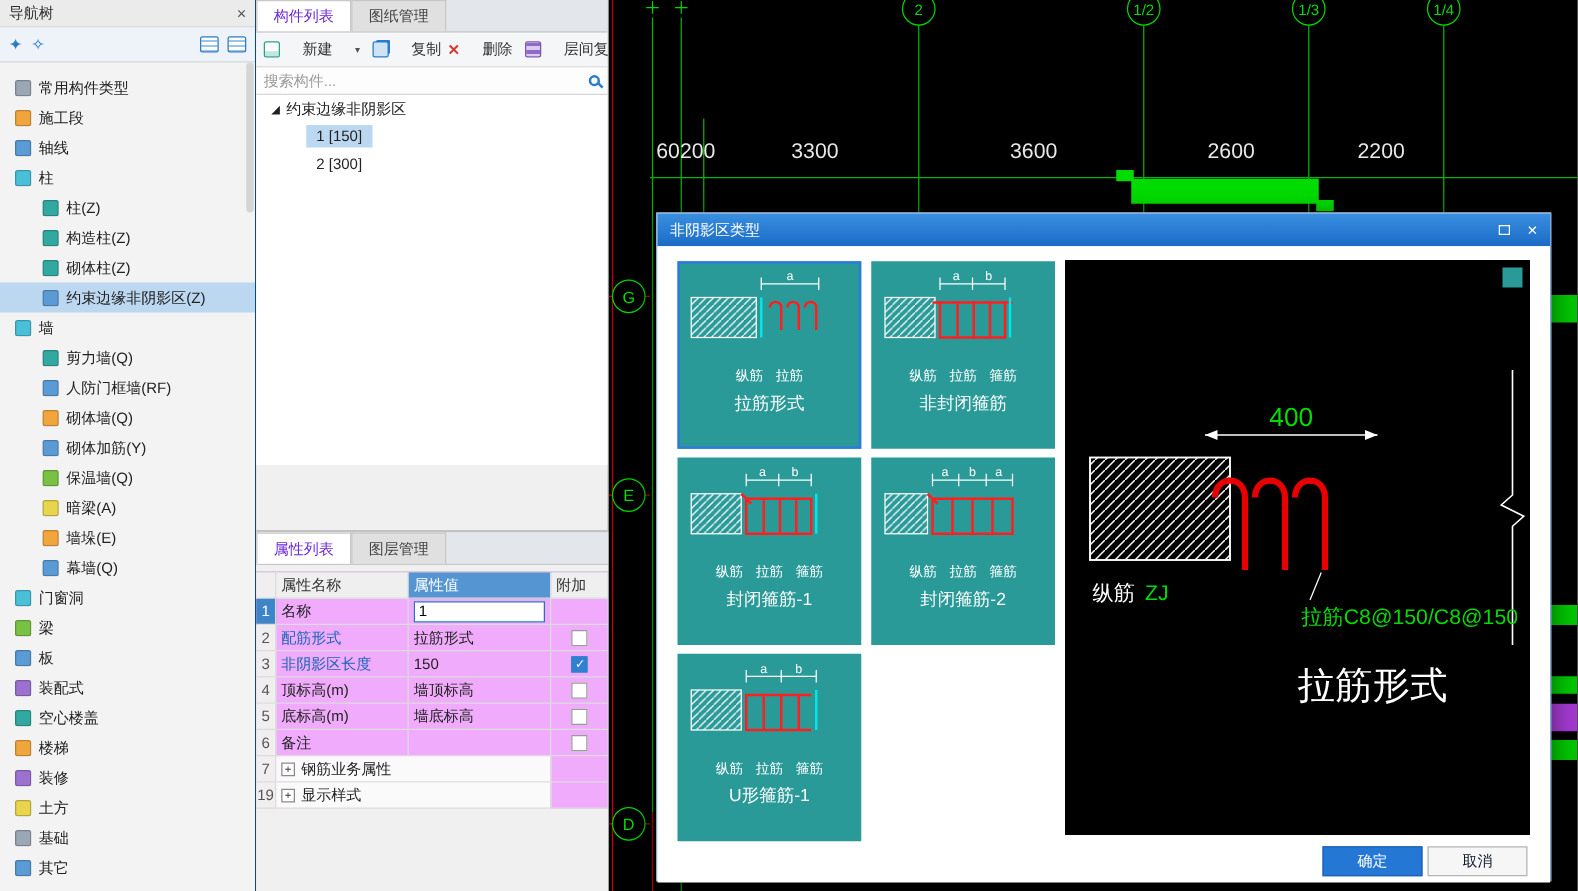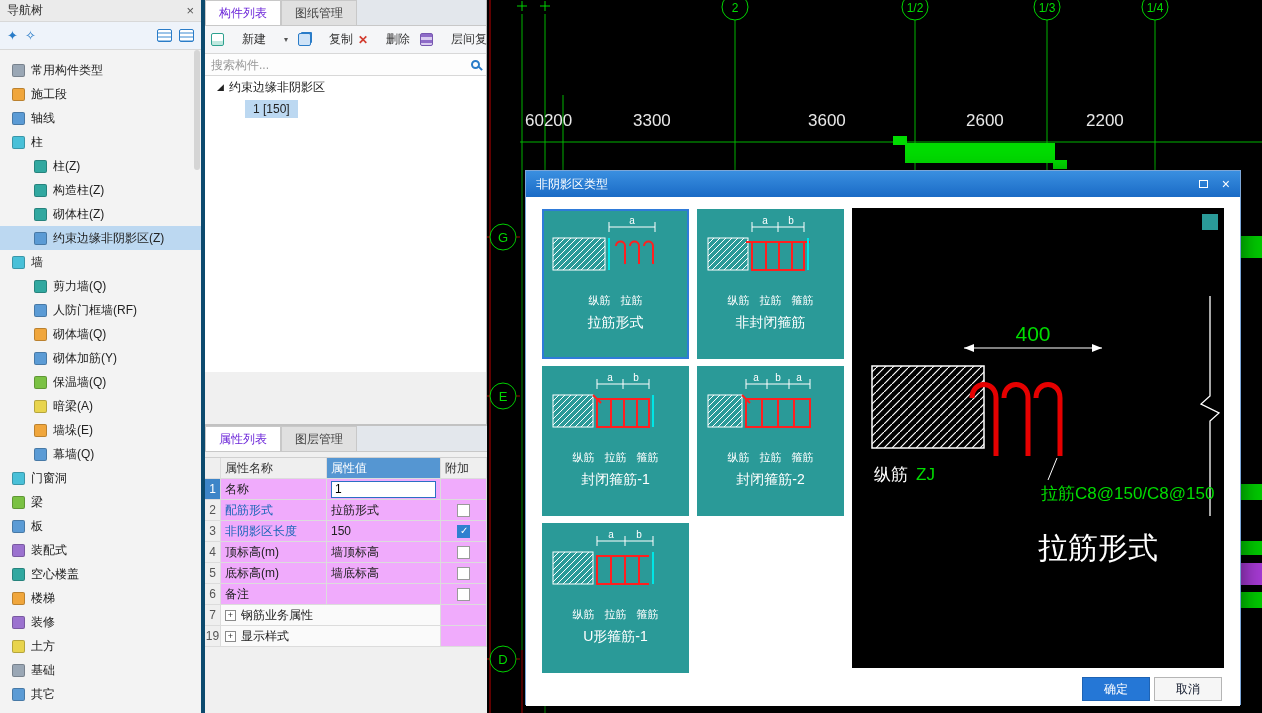--- a/index.html
+++ b/index.html
@@ -1,20 +1,20 @@
 <!DOCTYPE html>
 <html><head>
 <meta charset="utf-8">
 <style>
 *{margin:0;padding:0;box-sizing:border-box}
 body{font-family:"Liberation Sans",sans-serif;background:#666}
 .app{position:relative;width:1262px;height:713px;background:#f0f0f0;overflow:hidden;font-size:12px;color:#222}
 
 
-.nav{position:absolute;left:0;top:0;width:205px;height:713px;background:#f3f3f3;border-right:4px solid #0c4a6e}
+.nav{position:absolute;left:0;top:0;width:205px;height:713px;background:#f3f3f3;border-right:1px solid #0c4a6e}
 .nav-header{height:22px;display:flex;align-items:center;justify-content:space-between;padding:0 7px;background:#ebebeb;border-bottom:1px solid #d8d8d8;color:#333}
 .xbtn{color:#555;font-size:13px;cursor:pointer;line-height:1}
 .nav-toolbar{height:28px;display:flex;align-items:center;gap:7px;padding:0 7px;background:#eef3fa;border-bottom:1px solid #d8d8d8}
 .spacer{flex:1}
 .tool-glyph{color:#2a7cc8;font-size:13px;line-height:1;cursor:pointer}
 .view-ic{width:15px;height:13px;border:1px solid #2a7cc8;border-radius:2px;background:repeating-linear-gradient(#fff 0 2px,#9cc4e8 2px 4px);cursor:pointer}
 .nav-tree{padding-top:8px}
 .nrow{height:24px;display:flex;align-items:center;gap:6px;padding-left:12px;cursor:pointer;white-space:nowrap}
 .nrow.l1{padding-left:34px}
 .nrow.selected{background:#bcd8f1}
@@ -91,21 +91,21 @@
 .cdg{display:block;margin:3px auto 0}
 .dimt{fill:#fff;font-size:10px;font-family:"Liberation Sans",sans-serif}
 .clabels{display:flex;justify-content:center;gap:10px;color:#fff;font-size:11px;margin-top:1px}
 .cname{text-align:center;color:#fff;font-size:14px;margin-top:6px}
 .preview{position:absolute;left:326px;top:11px;width:372px;height:460px;background:#000}
 .pw{fill:#fff;font-size:17px;font-family:"Liberation Sans",sans-serif}
 .pg{fill:#00dc00;font-size:17px;font-family:"Liberation Sans",sans-serif}
 .dim400{fill:#00dc00;font-size:21px;font-family:"Liberation Sans",sans-serif}
 .pcap{fill:#fff;font-size:30px;font-family:"Liberation Sans",sans-serif}
 .dlg-actions{position:absolute;right:18px;bottom:5px;display:flex;gap:4px}
-.btn{width:68px;height:24px;font-size:12px;cursor:pointer;font-family:"Liberation Sans",sans-serif}
+.btn{width:80px;height:24px;font-size:12px;cursor:pointer;font-family:"Liberation Sans",sans-serif}
 .btn-ok{background:#2577d6;color:#fff;border:1px solid #1e63b4}
 .btn-cancel{background:#f6f6f6;color:#0f172a;border:1px solid #b5b5b5}
 </style>
 </head>
 <body>
 
 <div class="app">
 
   <aside class="nav">
     <div class="nav-header">
@@ -267,20 +267,23 @@
       <input type="text" placeholder="搜索构件..." style="">
       <span class="mag"></span>
     </div>
     <div class="ctree">
       <div class="trow">
           <span class="tri">◢</span>
           <span>约束边缘非阴影区</span>
         </div>
       <div class="trow child">
           <span class="sel">1 [150]</span>
+        </div>
+      <div class="trow child">
+          <span>2 [300]</span>
         </div>
     </div>
 
     <div class="props">
       <span class="props-close">×</span>
       <div class="tabs">
         <div class="tab active">
             <span>属性列表</span>
           </div>
         <div class="tab">

